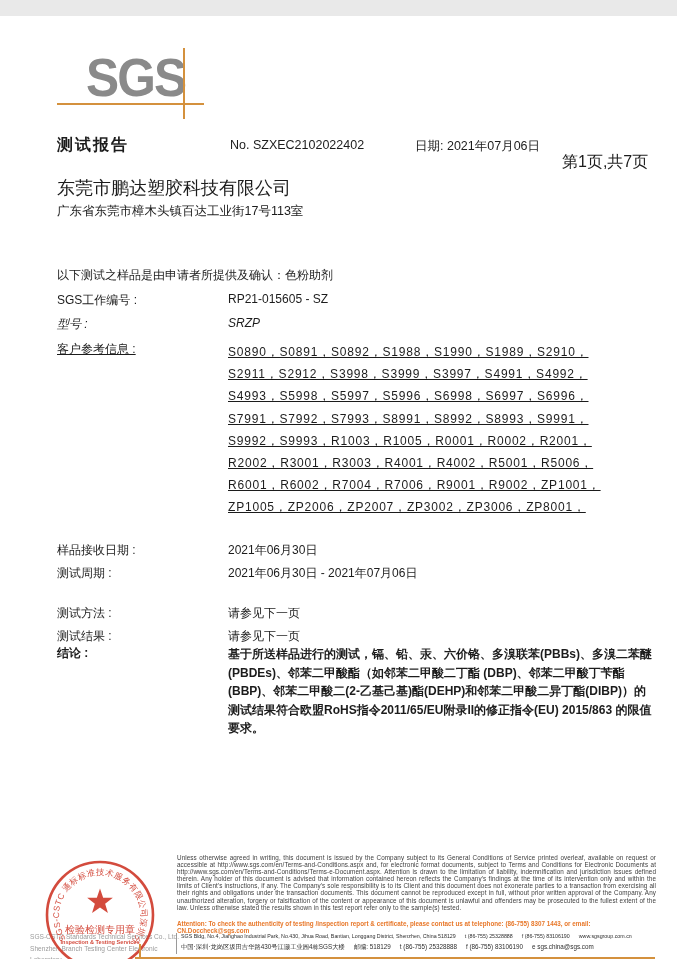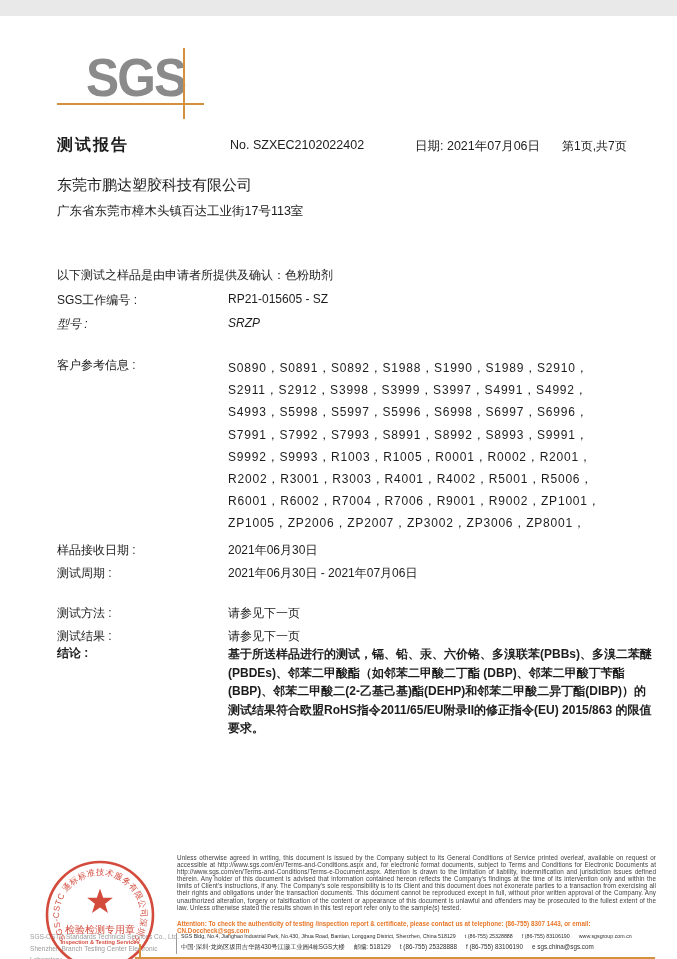--- a/index.html
+++ b/index.html
@@ -19,34 +19,34 @@
     letter-spacing:-2px;line-height:1;
     transform:scaleX(.92);transform-origin:left top;
   }
   .logo-hline{position:absolute;left:57px;top:87px;width:147px;height:2px;background:#d4913d;}
   .logo-vline{position:absolute;left:183px;top:32px;width:2px;height:71px;background:#d4913d;}
 
   
   .doc-title{position:absolute;left:57px;top:119px;font-size:16px;font-weight:bold;letter-spacing:2px;}
   .report-no{position:absolute;left:230px;top:122px;font-size:12.5px;}
   .report-date{position:absolute;left:415px;top:122px;font-size:12.5px;}
-  .report-page{position:absolute;left:562px;top:122px;font-size:12px;}
+  .report-page{position:absolute;left:562px;top:136px;font-size:16px;}
 
-  .applicant-company{position:absolute;left:57px;top:160px;font-size:15px;}
+  .applicant-company{position:absolute;left:57px;top:160px;font-size:18px;}
   .applicant-address{position:absolute;left:57px;top:187px;font-size:12.5px;}
 
   .intro-line{position:absolute;left:57px;top:251px;font-size:12px;}
 
   
   .field{position:absolute;left:57px;right:22px;display:flex;font-size:12px;}
   .flabel{width:171px;flex:none;}
   .fvalue{flex:1;}
   .f-job{top:276px;}
   .f-model{top:300px;font-style:italic;}
-  .f-refs{top:341px;}
+  .f-refs{top:325px;text-decoration:underline;}
   .ref-lines div{line-height:22.2px;letter-spacing:.8px;}
   .f-received{top:526px;}
   .f-period{top:549px;}
   .f-req{top:570px;}
   .f-method{top:589px;}
   .f-result{top:612px;}
   .f-conclusion{top:629px;font-weight:bold;}
   .f-conclusion .fvalue{line-height:18.6px;max-width:428px;}
 
   

